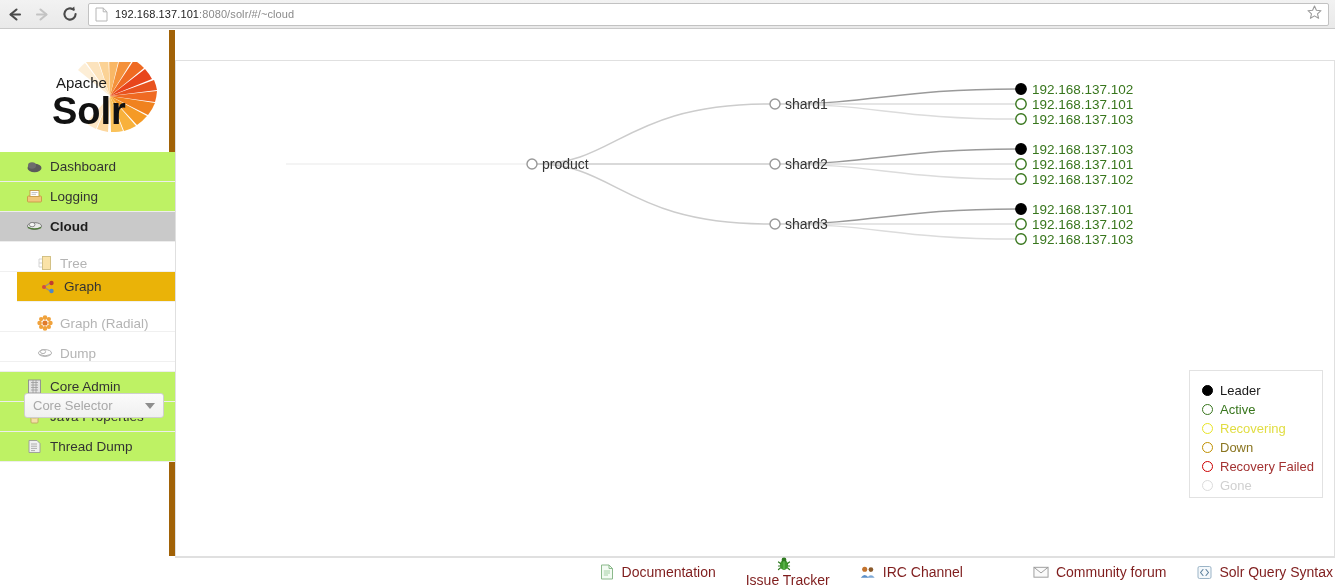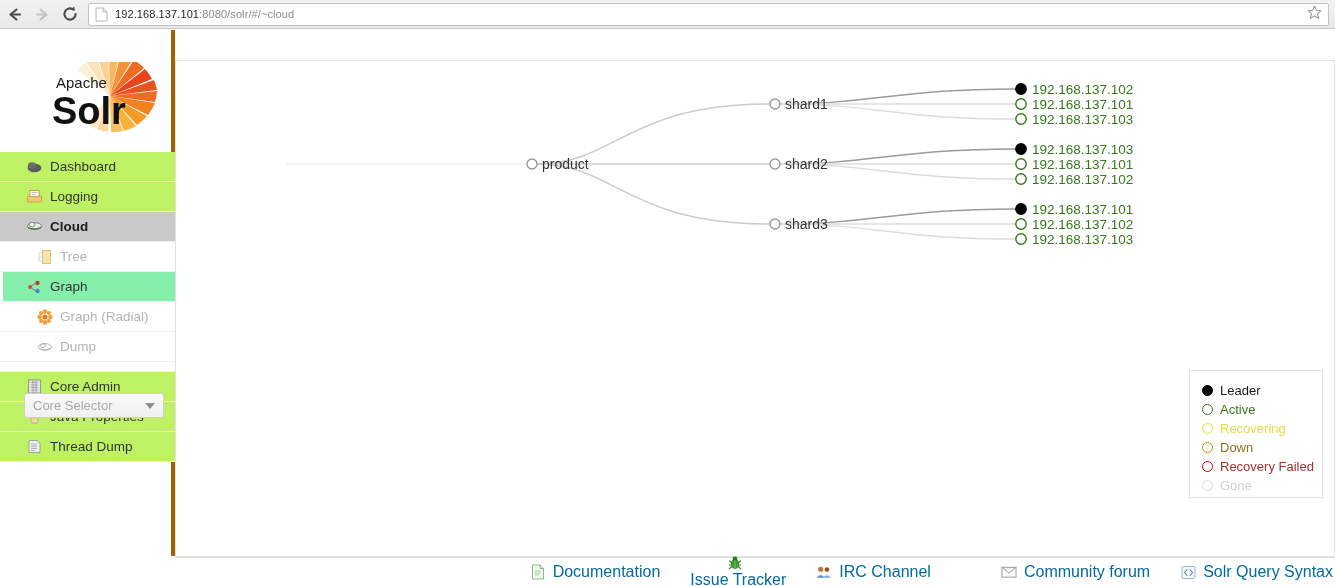--- a/index.html
+++ b/index.html
@@ -56,21 +56,21 @@
     top: 30px; left: 0;
     width: 1335px; height: 556px;
     background: #ffffff;
   }
 
   
   .sidebar {
     position: absolute;
     left: 0; top: 0;
     width: 175px; height: 526px;
-    border-right: 4px solid #a16207;
+    border-right: 6px solid #a16207;
     background: #ffffff;
   }
   .logo-wrap {
     position: absolute;
     left: 24px; top: 32px;
     width: 145px; height: 70px;
   }
   .menu { position: absolute; left: 0; top: 122px; width: 175px; }
   .menu-item {
     position: relative;
@@ -92,24 +92,24 @@
   .sub-menu { background: #ffffff; }
   .sub-item {
     position: relative;
     height: 30px;
     display: flex; align-items: center;
     padding-left: 37px;
     font-size: 13.5px;
     color: #333333;
     border-bottom: 1px solid #f0f0f0;
   }
-  .sub-item.dim { color: #b4b4b4; }
+  .sub-item.dim { color: #b4b4b4; align-items: flex-end; }
   .sub-item.active {
-    background: #86efac;
-    margin-left: 3px;
+    background: #eab308;
+    margin-left: 17px;
     padding-left: 24px;
   }
   .sub-item .mi-icon {
     width: 16px; height: 16px;
     margin-right: 7px;
     flex: 0 0 auto;
     display: flex; align-items: center; justify-content: center;
   }
   .menu-gap { height: 10px; background: #ffffff; border-bottom: 1px solid #ededed; }
 
@@ -171,22 +171,22 @@
     left: 175px; top: 527px;
     width: 1160px; height: 29px;
     border-top: 1px solid #e0e0e0;
     display: flex;
     align-items: center;
     justify-content: flex-end;
     padding-right: 2px;
   }
   .footer-link {
     display: flex; align-items: center;
-    font-size: 16px;
-    color: #0369a1;
+    font-size: 14px;
+    color: #7f1d1d;
     margin-left: 30px;
     white-space: nowrap;
   }
   .footer-link .fi {
     width: 16px; height: 16px;
     margin-right: 7px;
     flex: 0 0 auto;
     display: flex; align-items: center; justify-content: center;
   }
 </style>

